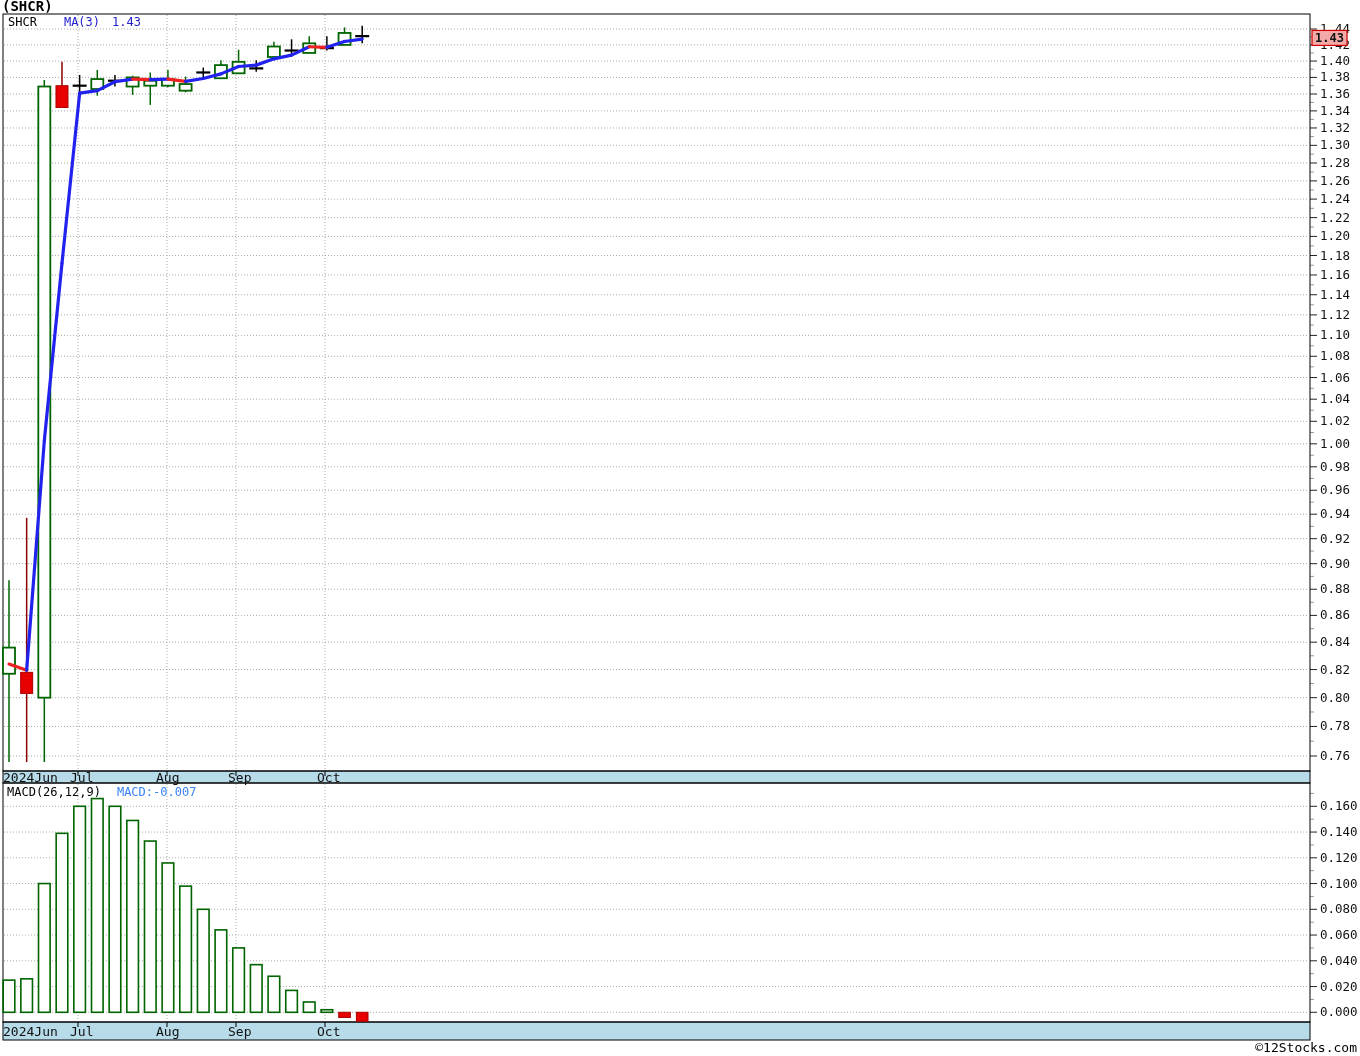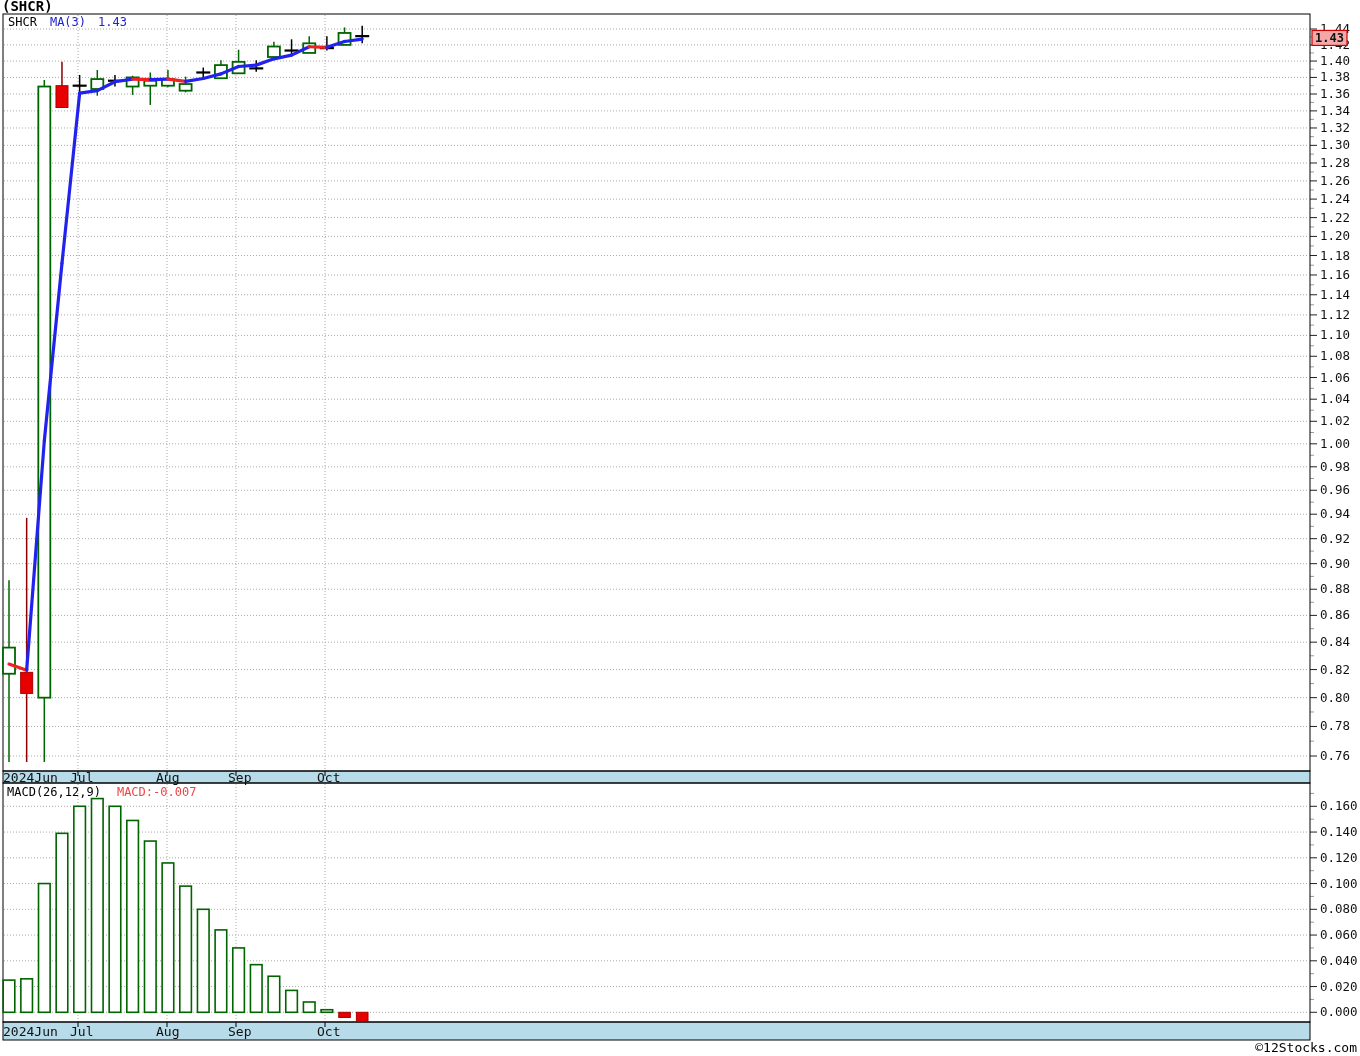--- a/index.html
+++ b/index.html
@@ -2,24 +2,24 @@
 <html><head>
 <meta charset="utf-8">
 <style>
   html,body{margin:0;padding:0;background:#fff;}
   .page{position:relative;width:1360px;height:1056px;background:#ffffff;overflow:hidden;
         font-family:"DejaVu Sans Mono",monospace;}
   .page svg{position:absolute;left:0;top:0;}
   .title{position:absolute;left:2px;top:-2px;font-size:14px;font-weight:bold;color:#000;}
   .legend-main{position:absolute;left:8px;top:15px;font-size:12px;white-space:nowrap;}
   .legend-main .sym{color:#000000;}
-  .legend-main .ma{color:#2222cc;margin-left:13px;}
+  .legend-main .ma{color:#2222cc;margin-left:27px;}
   .legend-main .maval{color:#2222cc;margin-left:12px;}
   .legend-macd{position:absolute;left:7px;top:785px;font-size:12px;color:#000;white-space:nowrap;}
-  .legend-macd .val{color:#ef4444;margin-left:16px;}
+  .legend-macd .val{color:#3b82f6;margin-left:16px;}
   .footer{position:absolute;right:3px;top:1040px;font-size:13px;color:#000;}
   svg text{font-family:"DejaVu Sans Mono",monospace;fill:#111;}
   text.ax{font-size:12.5px;}
   text.mo{font-size:13px;}
   text.tag{font-size:12px;font-weight:bold;}
 </style>
 </head>
 <body>
 
 <div class="page">

